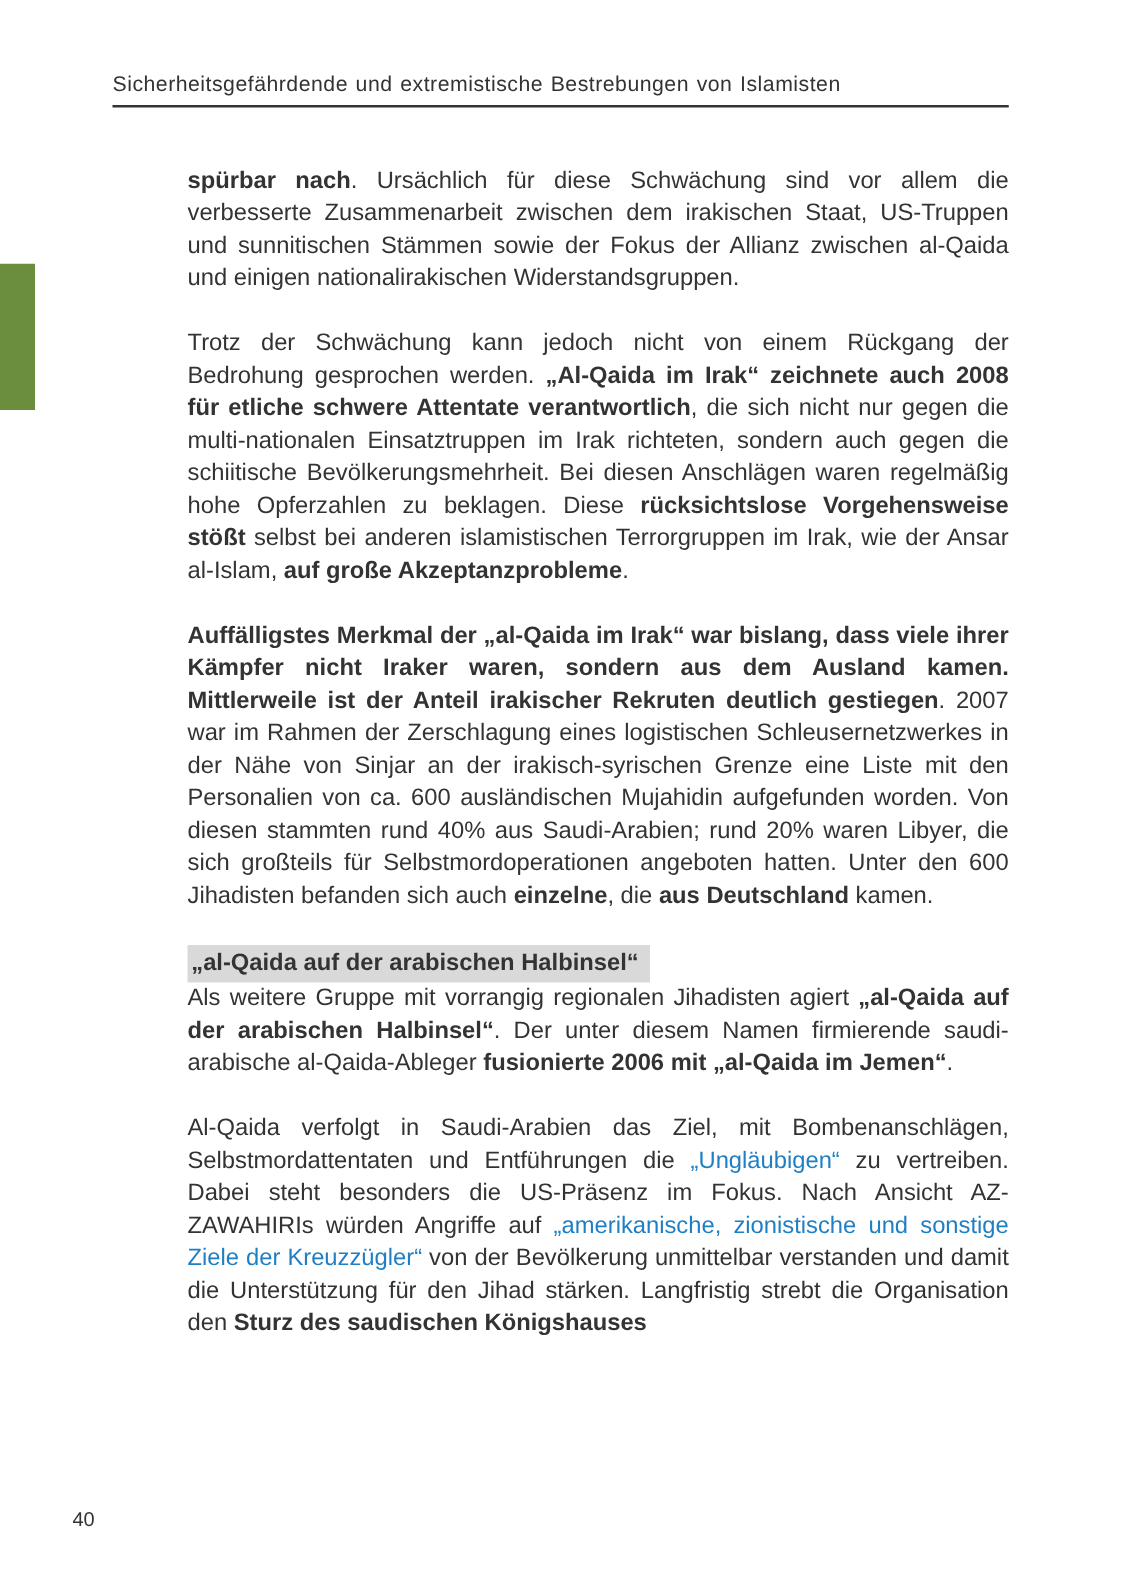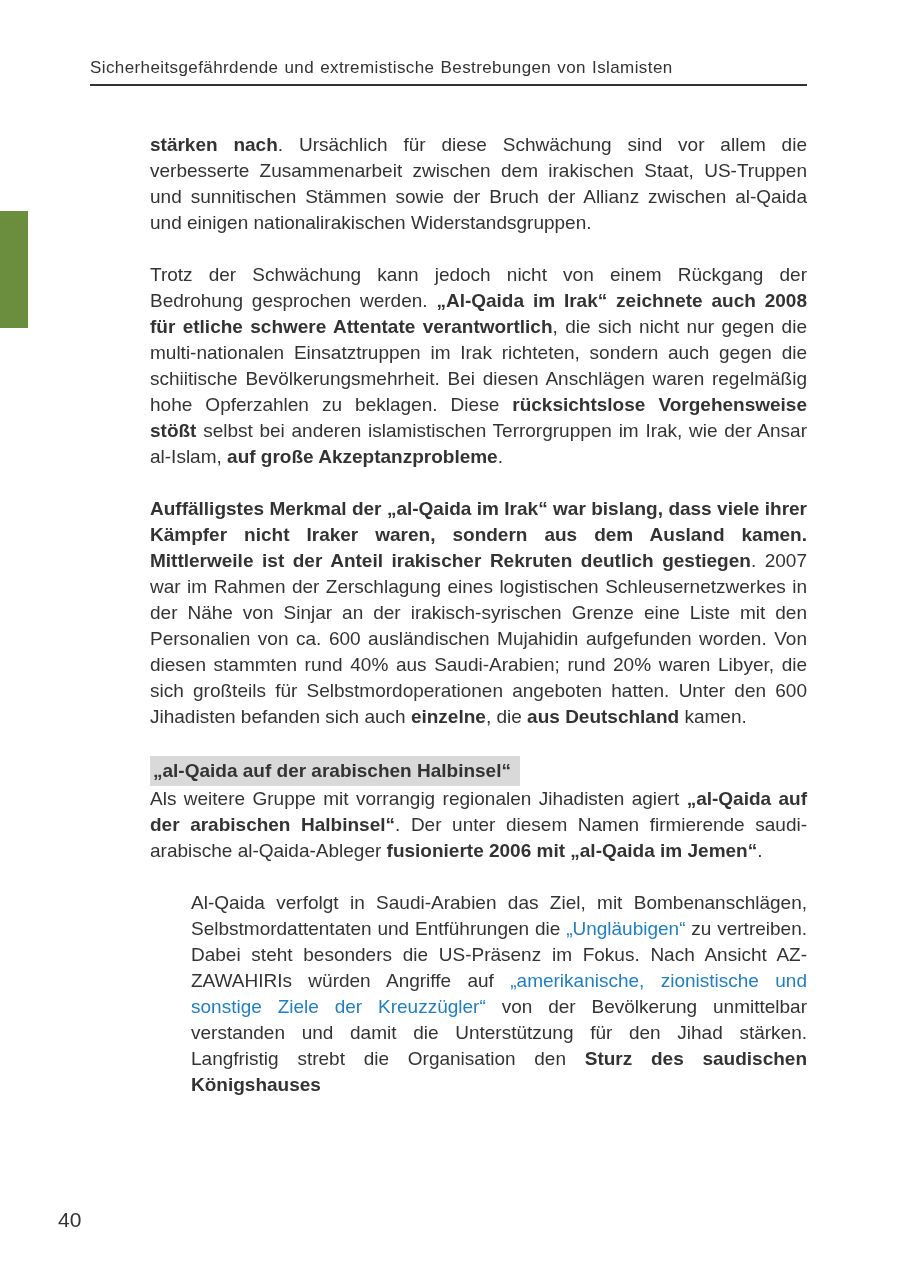--- a/index.html
+++ b/index.html
@@ -56,56 +56,55 @@
     line-height: 26px;
     text-align: justify;
     hyphens: auto;
     -webkit-hyphens: auto;
   }
   .para {
     margin: 0 0 26px 0;
   }
   .para:last-child {
     margin-bottom: 0;
-    margin-left: 41px;
   }
   .heading-row {
     margin: 18px 0 0 0;
     text-align: left;
   }
   .heading-highlight {
     display: inline-block;
     background: var(--heading-highlight, #d9d9d9);
     font-weight: bold;
     padding: 2px 9px 2px 3px;
   }
   .b { font-weight: bold; }
   .blue { color: var(--link-blue, #1e7fc4); }
   .page-number {
     position: absolute;
     left: 58px;
     top: 1208px;
-    font-size: 21px;
+    font-size: 16px;
     color: var(--text, #333333);
   }
 </style>
 </head>
 <body>
 
 <div class="page">
 
   <div class="running-header">Sicherheitsgefährdende und extremistische Bestrebungen von Islamisten</div>
 
   <div class="header-rule"></div>
 
   <div class="margin-tab"></div>
 
   <div class="page-body">
 
-    <div class="para"><span class="b">stärken nach</span><span>. Ursächlich für diese Schwächung sind vor allem die verbesserte Zusammenarbeit zwischen dem irakischen Staat, US-Truppen und sunnitischen Stämmen sowie der Bruch der Allianz zwischen al-Qaida und einigen nationalirakischen Widerstandsgruppen.</span></div>
+    <div class="para"><span class="b">spürbar nach</span><span>. Ursächlich für diese Schwächung sind vor allem die verbesserte Zusammenarbeit zwischen dem irakischen Staat, US-Truppen und sunnitischen Stämmen sowie der Fokus der Allianz zwischen al-Qaida und einigen nationalirakischen Widerstandsgruppen.</span></div>
 
     <div class="para"><span>Trotz der Schwächung kann jedoch nicht von einem Rückgang der Bedrohung gesprochen werden. </span><span class="b">„Al-Qaida im Irak“ zeichnete auch 2008 für etliche schwere Attentate verantwortlich</span><span>, die sich nicht nur gegen die multi-nationalen Einsatztruppen im Irak richteten, sondern auch gegen die schiitische Bevölkerungsmehrheit. Bei diesen Anschlägen waren regelmäßig hohe Opferzahlen zu beklagen. Diese </span><span class="b">rücksichtslose Vorgehensweise stößt</span><span> selbst bei anderen islamistischen Terrorgruppen im Irak, wie der Ansar al-Islam, </span><span class="b">auf große Akzeptanzprobleme</span><span>.</span></div>
 
     <div class="para"><span class="b">Auffälligstes Merkmal der „al-Qaida im Irak“ war bislang, dass viele ihrer Kämpfer nicht Iraker waren, sondern aus dem Ausland kamen. Mittlerweile ist der Anteil irakischer Rekruten deutlich gestiegen</span><span>. 2007 war im Rahmen der Zerschlagung eines logistischen Schleusernetzwerkes in der Nähe von Sinjar an der irakisch-syrischen Grenze eine Liste mit den Personalien von ca. 600 ausländischen Mujahidin aufgefunden worden. Von diesen stammten rund 40% aus Saudi-Arabien; rund 20% waren Libyer, die sich großteils für Selbstmordoperationen angeboten hatten. Unter den 600 Jihadisten befanden sich auch </span><span class="b">einzelne</span><span>, die </span><span class="b">aus Deutschland</span><span> kamen.</span></div>
 
     <div class="heading-row">
       <span class="heading-highlight"><span class="b">„al-Qaida auf der arabischen Halbinsel“</span></span>
     </div>
 
     <div class="para"><span>Als weitere Gruppe mit vorrangig regionalen Jihadisten agiert </span><span class="b">„al-Qaida auf der arabischen Halbinsel“</span><span>. Der unter diesem Namen firmierende saudi-arabische al-Qaida-Ableger </span><span class="b">fusionierte 2006 mit „al-Qaida im Jemen“</span><span>.</span></div>

